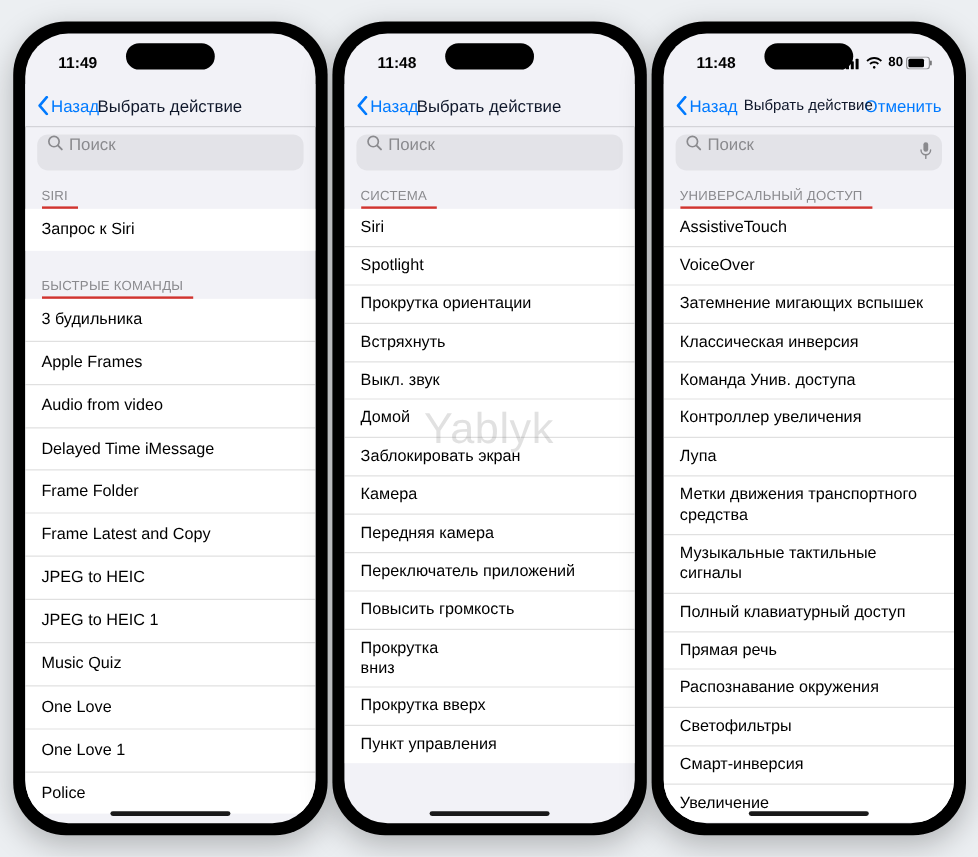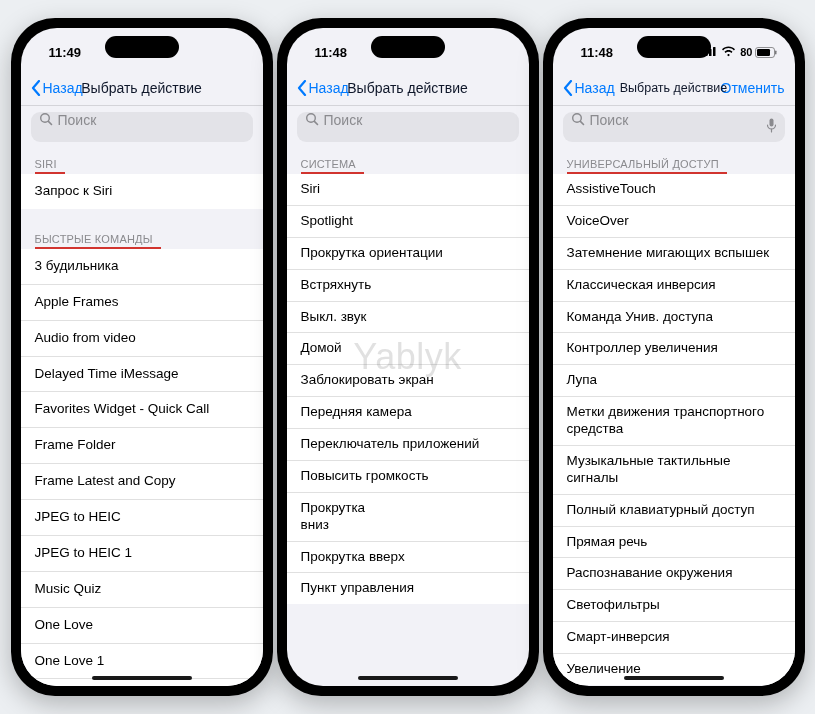--- a/index.html
+++ b/index.html
@@ -48,21 +48,21 @@
   .status-bar {
     height: 42px;
     display: flex;
     align-items: center;
     justify-content: space-between;
     padding: 6px 18px 0 28px;
     font-size: 13px;
     font-weight: 600;
     color: #000;
   }
-  .status-right { display: flex; align-items: flex-start; gap: 4px; }
+  .status-right { display: flex; align-items: flex-end; gap: 4px; }
   .signal, .wifi, .battery { display: inline-flex; align-items: center; }
   .signal svg, .wifi svg, .battery svg { display: block; }
   .nav {
     height: 36px;
     display: flex;
     align-items: center;
     padding: 0 10px;
     background: #f2f2f7;
     border-bottom: .5px solid rgba(0,0,0,.12);
     position: relative;
@@ -196,21 +196,20 @@
       <div class="list">
         <div class="row">Запрос к Siri</div>
       </div>
       <div class="spacer"></div>
       <div class="section-h underline">БЫСТРЫЕ КОМАНДЫ</div>
       <div class="list">
         <div class="row">3 будильника</div>
         <div class="row">Apple Frames</div>
         <div class="row">Audio from video</div>
         <div class="row">Delayed Time iMessage</div>
-        <div class="row">Favorites Widget - Quick Call</div>
         <div class="row">Frame Folder</div>
         <div class="row">Frame Latest and Copy</div>
         <div class="row">JPEG to HEIC</div>
         <div class="row">JPEG to HEIC 1</div>
         <div class="row">Music Quiz</div>
         <div class="row">One Love</div>
         <div class="row">One Love 1</div>
         <div class="row">Police</div>
 
       </div>
@@ -247,20 +246,21 @@
     <div class="content">
       <div class="section-h underline">СИСТЕМА</div>
       <div class="list">
         <div class="row tight">Siri</div>
         <div class="row tight">Spotlight</div>
         <div class="row tight">Прокрутка ориентации</div>
         <div class="row tight">Встряхнуть</div>
         <div class="row tight">Выкл. звук</div>
         <div class="row tight">Домой</div>
         <div class="row tight">Заблокировать экран</div>
+        <div class="row tight">Камера</div>
         <div class="row tight">Передняя камера</div>
         <div class="row tight" style="white-space:pre-line;">Переключатель приложений</div>
         <div class="row tight">Повысить громкость</div>
         <div class="row tight" style="white-space:pre-line;">Прокрутка
 вниз</div>
         <div class="row tight">Прокрутка вверх</div>
         <div class="row tight">Пункт управления</div>
       </div>
     </div>
     <div class="home-indicator"></div>

